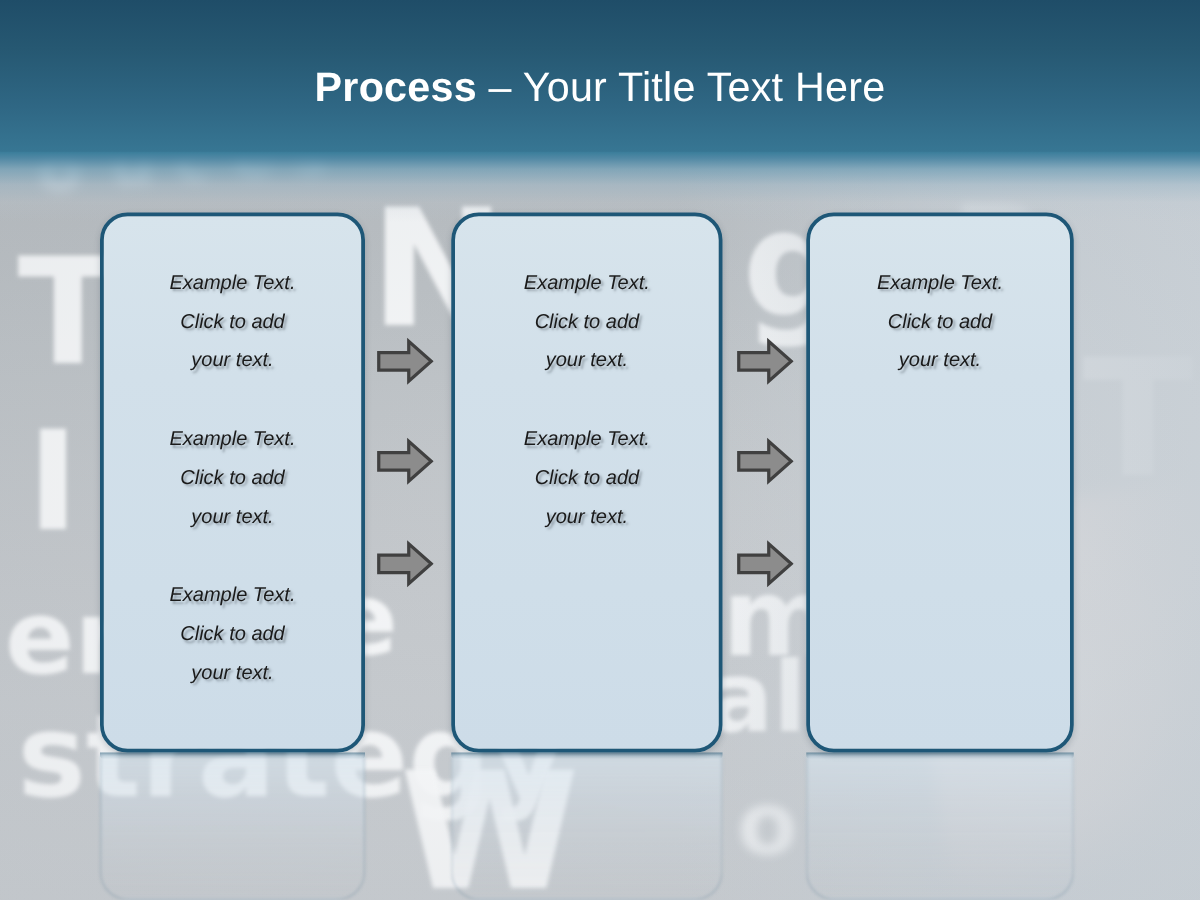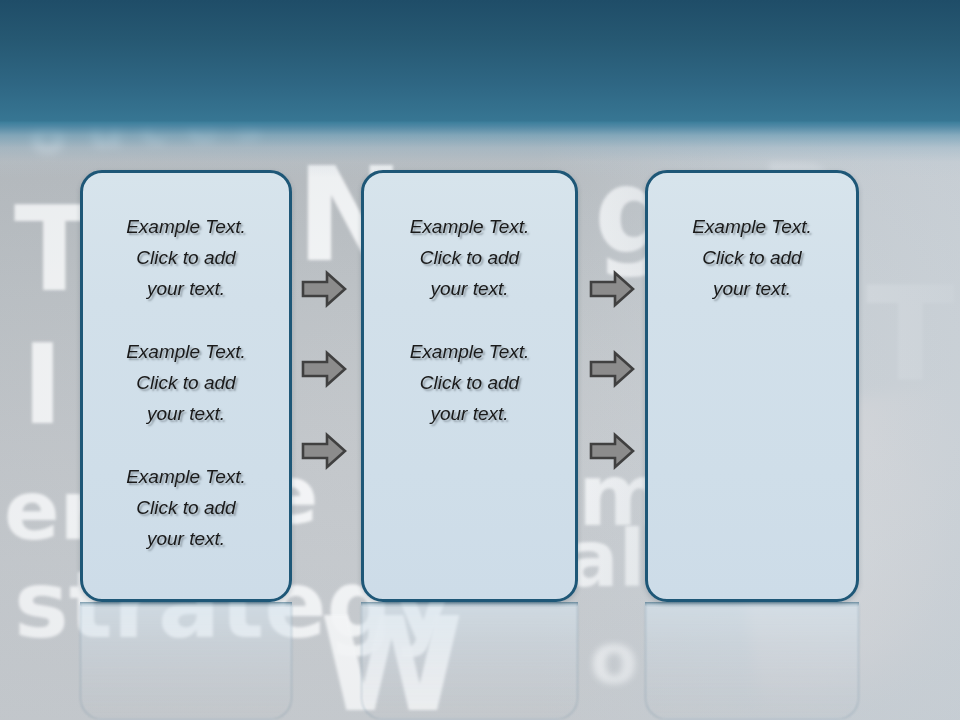--- a/index.html
+++ b/index.html
@@ -126,21 +126,21 @@
   }
 
   .ptext {
     position: absolute;
     left: 10px;
     right: 10px;
     text-align: center;
     color: #1a1a1a;
     font-family: "Liberation Sans", sans-serif;
     font-style: italic;
-    font-size: 19px;
+    font-size: 16px;
     line-height: 31px;
     text-shadow: 2px 2px 2px rgba(90,100,110,0.55);
     white-space: pre-line;
   }
 
   
   .arrow {
     position: absolute;
     width: 46px;
     height: 38px;
@@ -198,20 +198,23 @@
       <div class="chalk" style="left: 866px; top: 270px; font-size: 130px;">T</div>
       <div class="chalk soft" style="left: 760px; top: 150px; font-size: 104px;">R</div>
       <div class="chalk softer" style="left: 700px; top: 210px; font-size: 70px;">O</div>
     </div>
   <div class="hand"></div>
   <div class="hand2"></div>
   <div class="bg-tint-right"></div>
   <div class="bg-vignette"></div>
 
   <div class="header-band"></div>
+  <div class="title">
+    <span class="strong">Process</span><span class="rest"> – Your Title Text Here</span>
+  </div>
 
   <div id="reflection-layer">
       <div class="refl-cap" style="left: 80px; top: 602px; width: 212px;"></div>
       <div class="refl refl-blur" style="left: 80px; top: 604px; width: 212px; height: 116px;"></div>
       <div class="refl-cap" style="left: 361px; top: 602px; width: 217px;"></div>
       <div class="refl refl-blur" style="left: 361px; top: 604px; width: 217px; height: 116px;"></div>
       <div class="refl-cap" style="left: 645px; top: 602px; width: 214px;"></div>
       <div class="refl refl-blur" style="left: 645px; top: 604px; width: 214px; height: 116px;"></div>
     </div>
 

